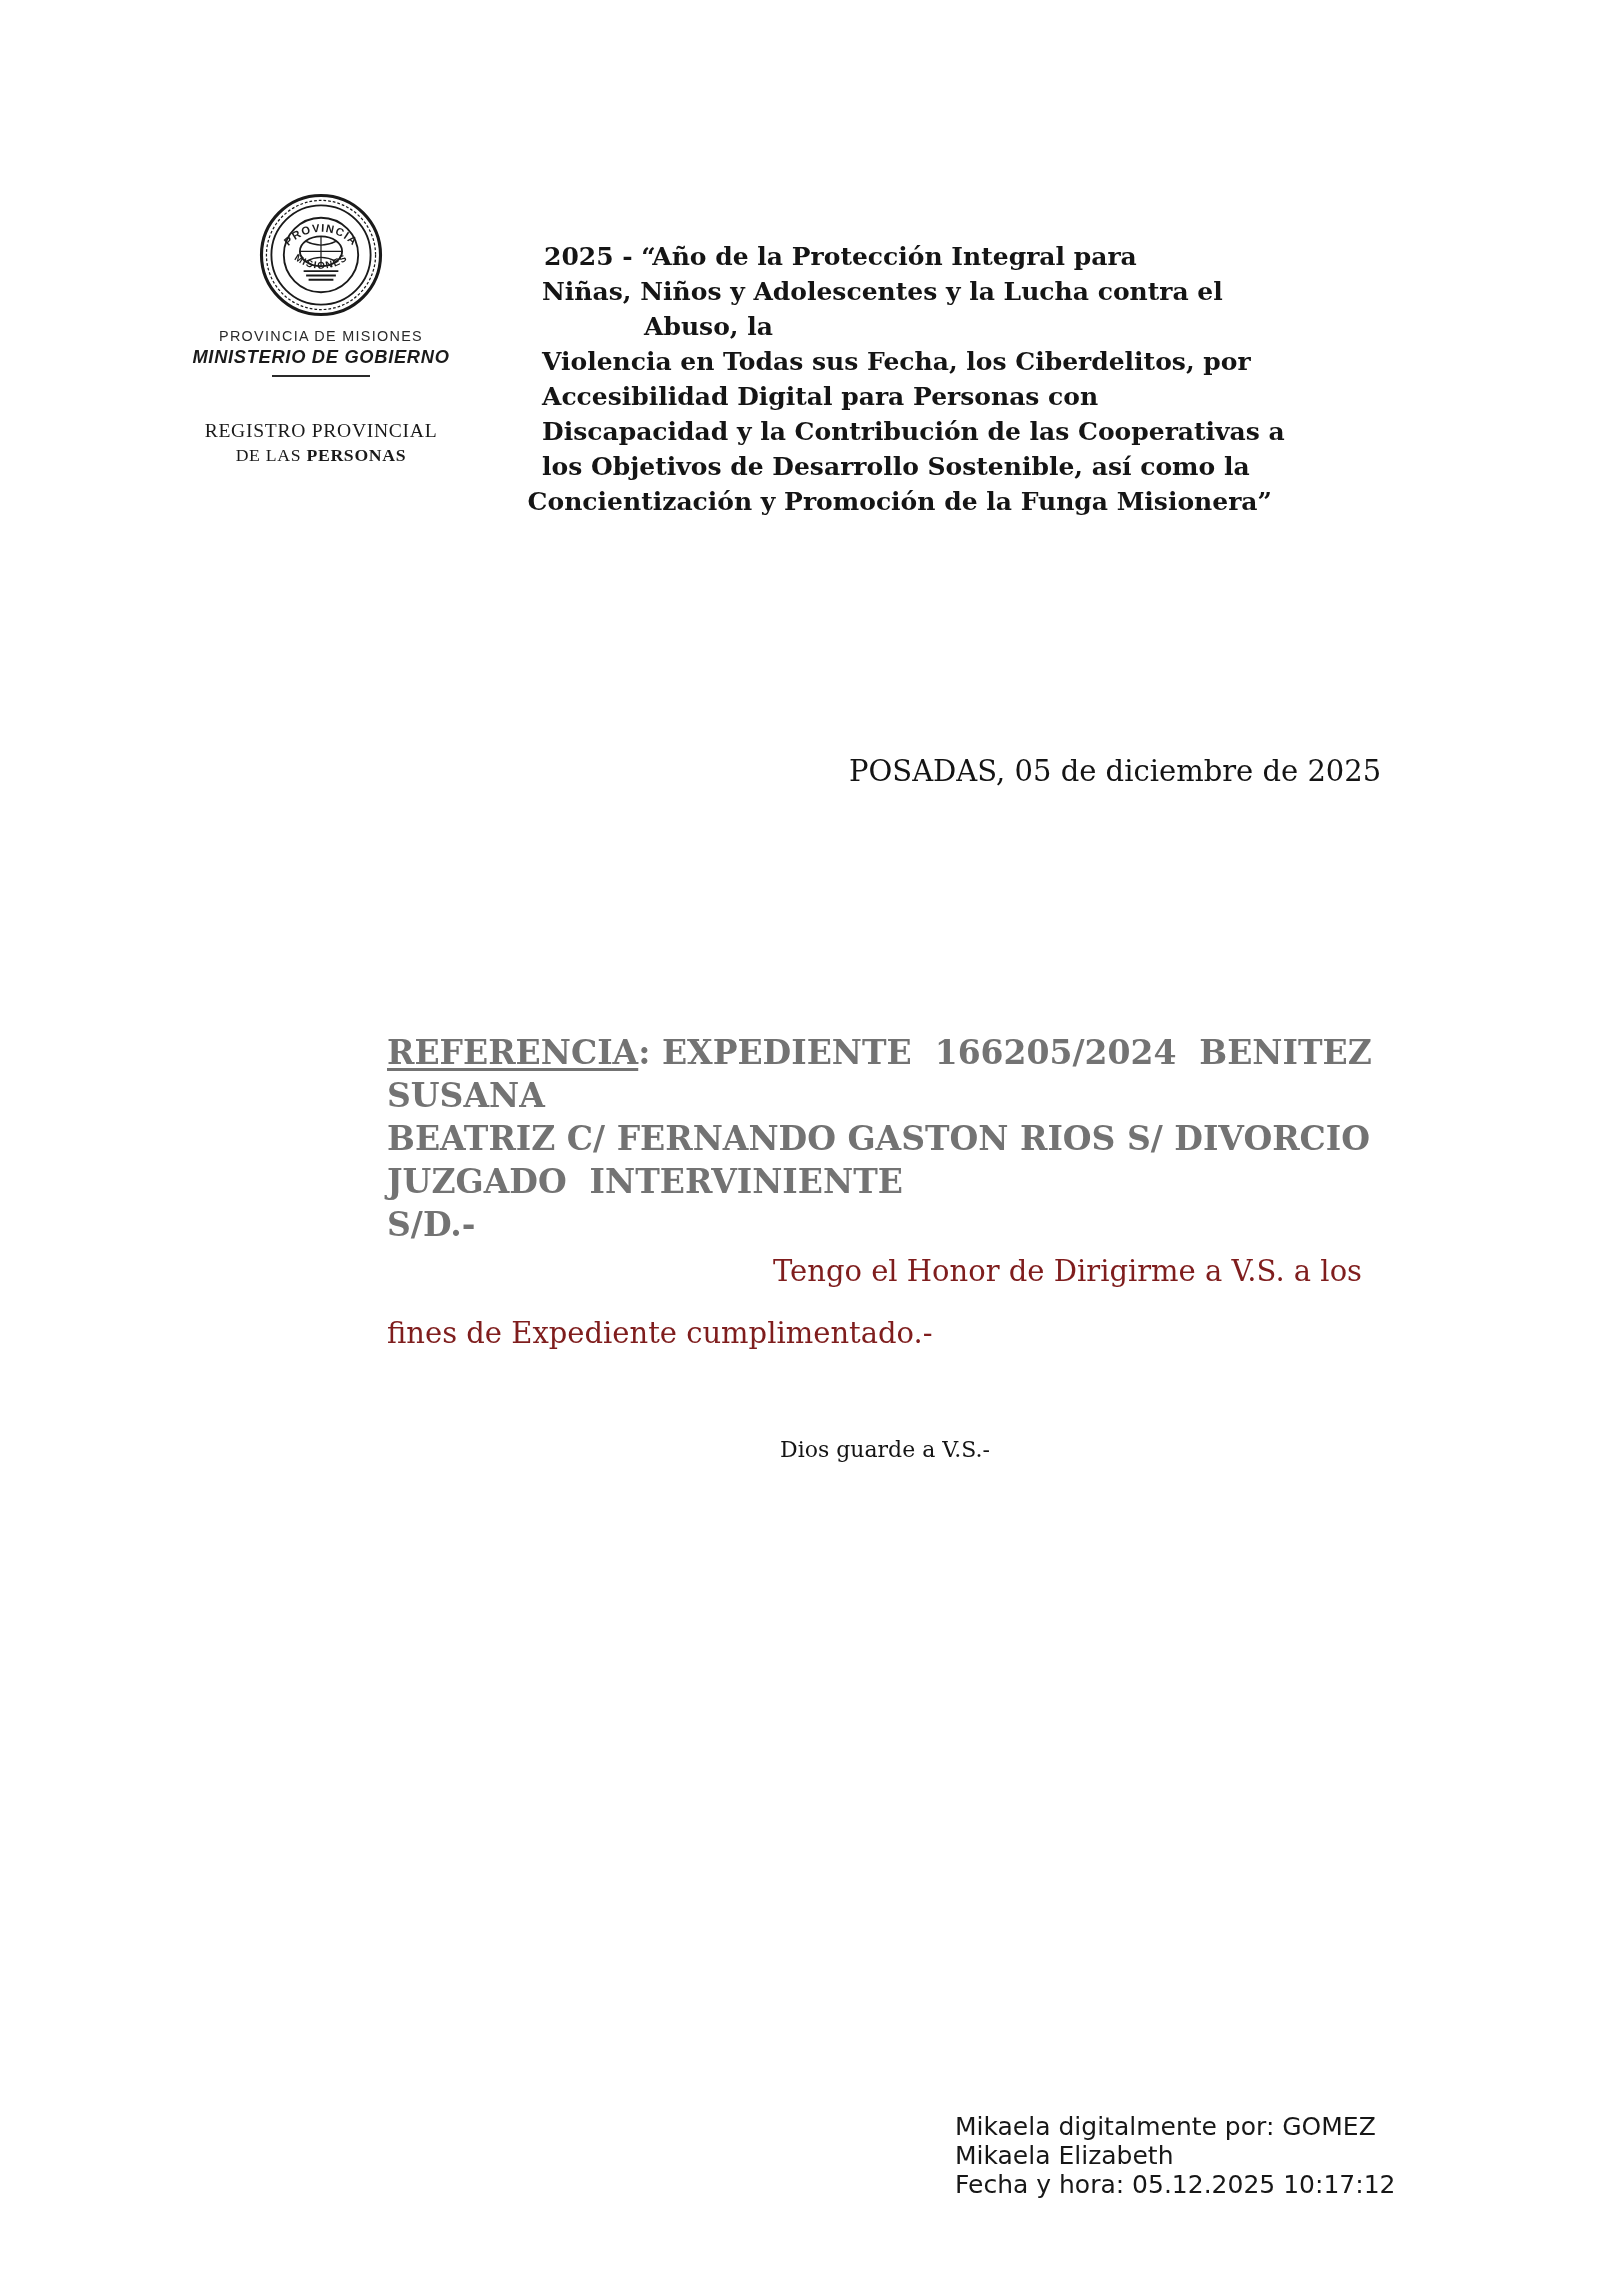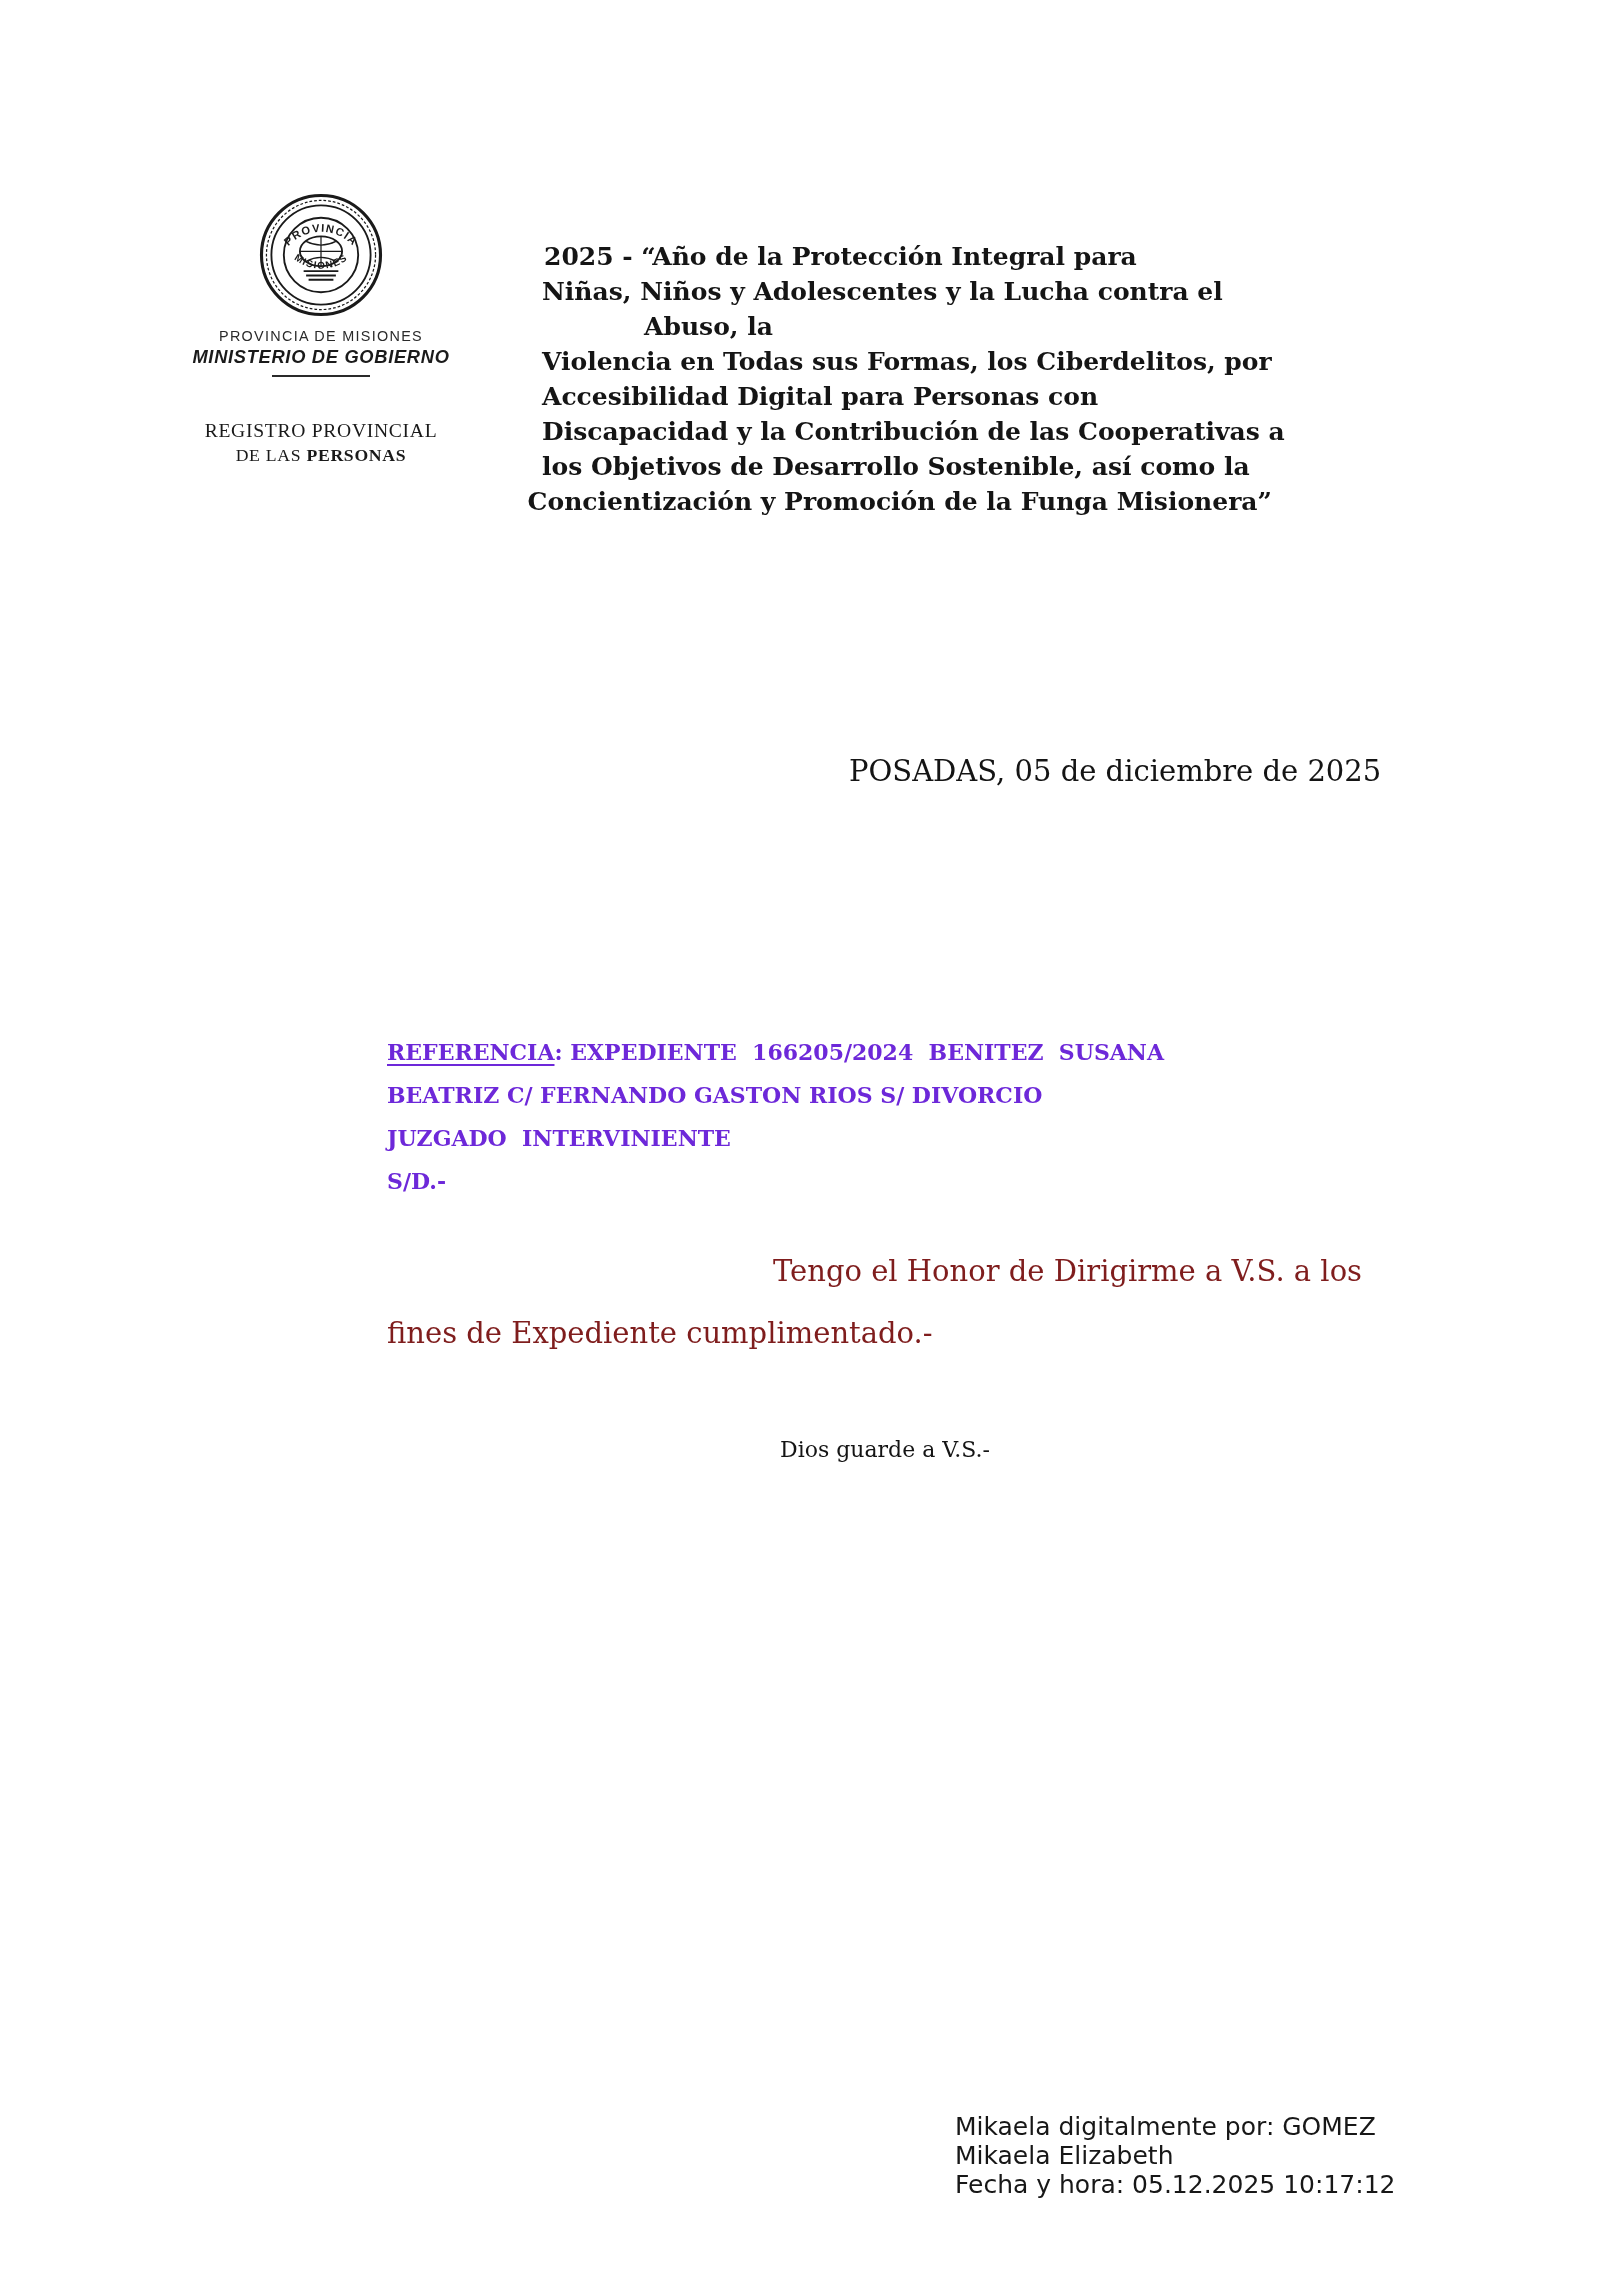--- a/index.html
+++ b/index.html
@@ -96,24 +96,24 @@
     color: #141414;
     white-space: nowrap;
   }
 
   
   .reference {
     position: absolute;
     left: 387px;
     top: 1031px;
     width: 1126px;
-    font-size: 22px;
+    font-size: 33px;
     font-weight: bold;
     line-height: 43px;
-    color: #6d28d9;
+    color: #737373;
   }
   .ref-line { white-space: pre-wrap; }
   .ref-label { text-decoration: underline; text-underline-offset: 3.9px; }
 
   
   .bodytext {
     position: absolute;
     left: 387px;
     top: 1252px;
     width: 1126px;
@@ -182,21 +182,21 @@
     <div class="org2">MINISTERIO DE GOBIERNO</div>
     <div class="lh-rule"></div>
     <div class="dept1">REGISTRO PROVINCIAL</div>
     <div class="dept2"><span>DE LAS </span><span class="b">PERSONAS</span></div>
   </div>
 
   <div class="motto">
     <div class="motto-line">2025 - “Año de la Protección Integral para</div>
     <div class="motto-line">Niñas, Niños y Adolescentes y la Lucha contra el</div>
     <div class="motto-line">Abuso, la</div>
-    <div class="motto-line">Violencia en Todas sus Formas, los Ciberdelitos, por</div>
+    <div class="motto-line">Violencia en Todas sus Fecha, los Ciberdelitos, por</div>
     <div class="motto-line">Accesibilidad Digital para Personas con</div>
     <div class="motto-line">Discapacidad y la Contribución de las Cooperativas a</div>
     <div class="motto-line">los Objetivos de Desarrollo Sostenible, así como la</div>
     <div class="motto-line">Concientización y Promoción de la Funga Misionera”</div>
   </div>
 
   <div class="dateline">POSADAS, 05 de diciembre de 2025</div>
 
   <div class="reference">
     <div class="ref-line"><span class="ref-label">REFERENCIA</span><span>: EXPEDIENTE  166205/2024  BENITEZ  SUSANA</span></div>

